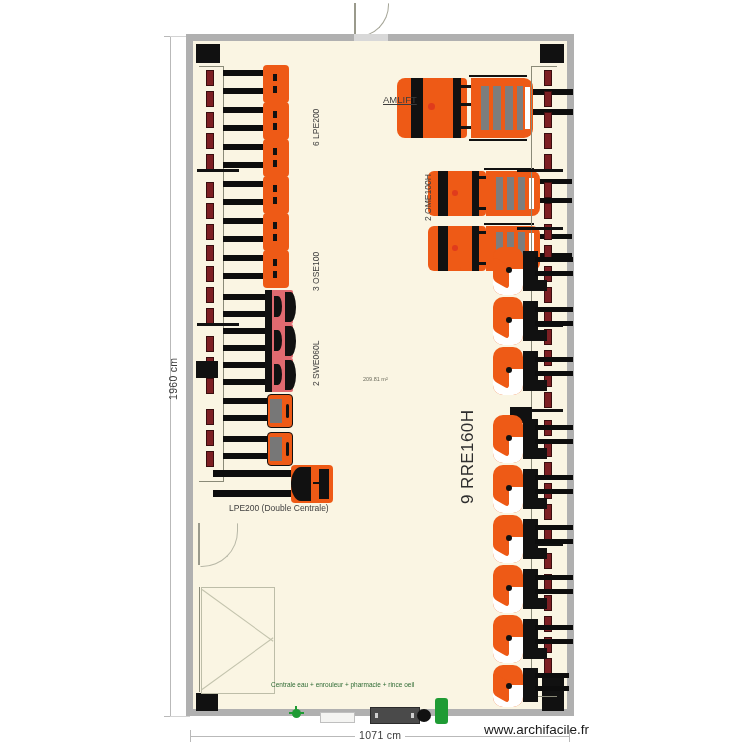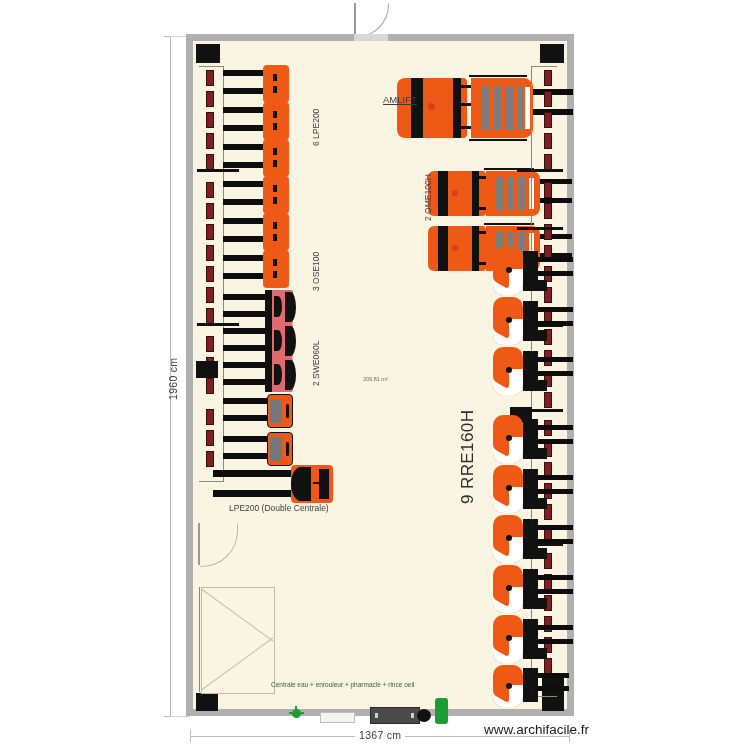--- a/index.html
+++ b/index.html
@@ -83,21 +83,21 @@
 <div id="stage">
 
   <div class="dimline" style="left:170px;top:36px;width:1px;height:680px;"></div>
   <div class="dimline" style="left:164px;top:36px;width:12px;height:1px;"></div>
   <div class="dimline" style="left:164px;top:716px;width:12px;height:1px;"></div>
   <div class="dim-label vert" style="left:167px;top:400px;">1960 cm</div>
 
   <div class="dimline" style="left:190px;top:736px;width:380px;height:1px;"></div>
   <div class="dimline" style="left:190px;top:730px;width:1px;height:12px;"></div>
   <div class="dimline" style="left:569px;top:730px;width:1px;height:12px;"></div>
-  <div class="dim-label" style="left:355px;top:729px;background:#ffffff;padding:0 4px;">1367 cm</div>
+  <div class="dim-label" style="left:355px;top:729px;background:#ffffff;padding:0 4px;">1071 cm</div>
 
   <div class="guide" style="left:170px;top:36px;width:20px;height:1px;"></div>
   <div class="guide" style="left:170px;top:716px;width:20px;height:1px;"></div>
 
   <div class="doorleafV" style="left:354px;top:3px;width:1.5px;height:32px;background:#9a9a8c;"></div>
   <div class="swing" style="left:355px;top:3px;width:32px;height:32px;
               border:1px solid #a5a597;border-radius:0 0 32px 0;
               border-top-color:transparent;border-left-color:transparent;"></div>
 
   <div id="building">

